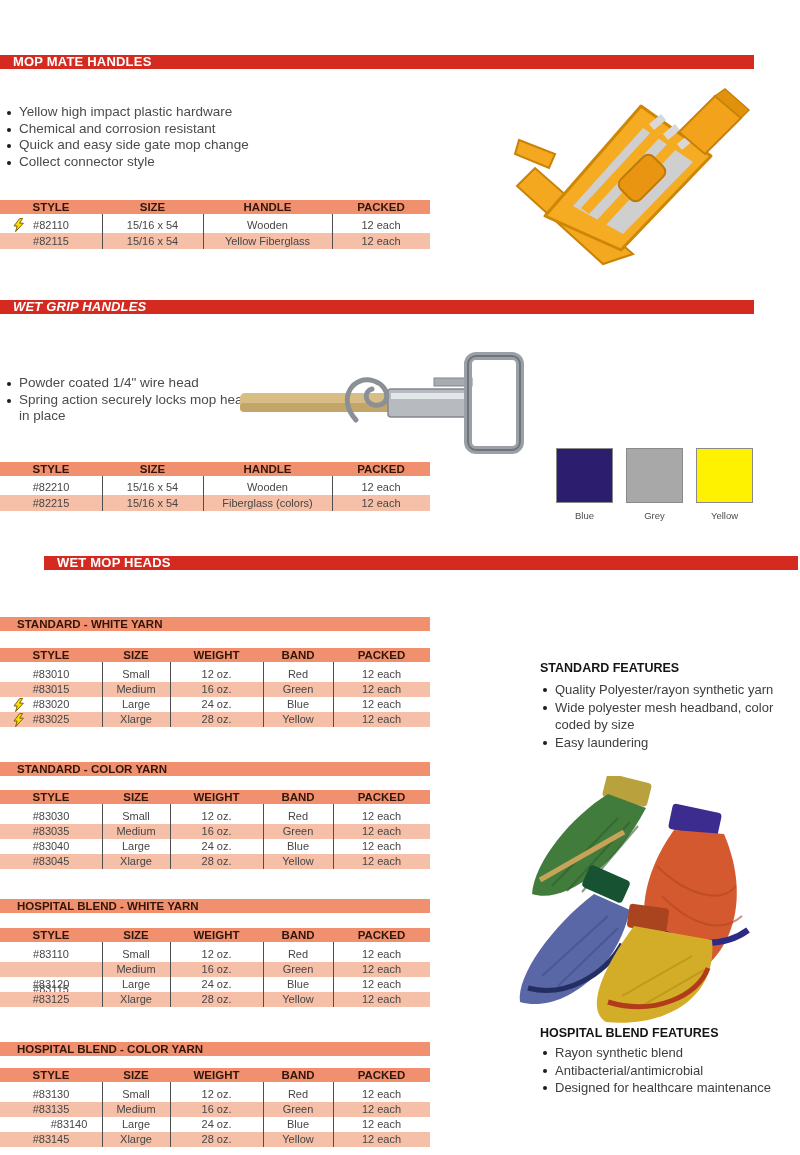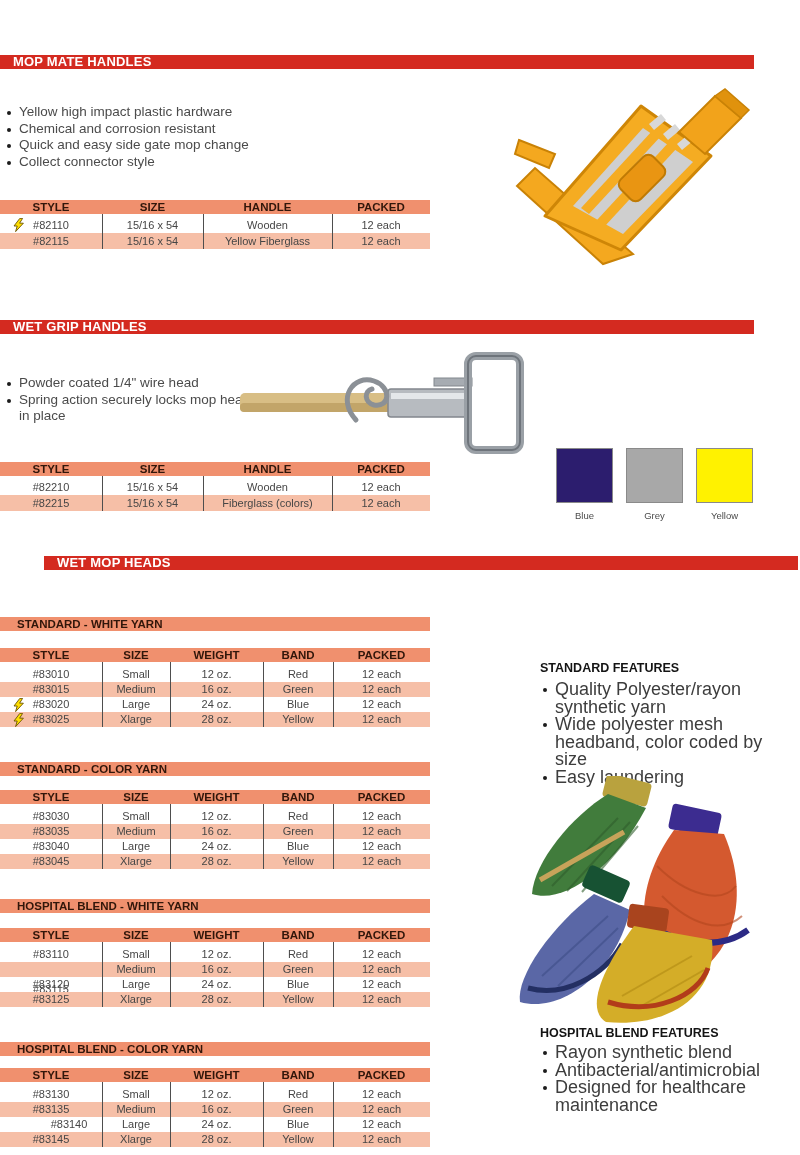--- a/index.html
+++ b/index.html
@@ -15,21 +15,21 @@
   .subbar{position:absolute;left:0;width:430px;height:14px;background:#f0906e;
           box-sizing:border-box;padding-left:17px;}
   .subbar span{color:#31160a;font-weight:700;font-size:11.5px;line-height:14px;display:block;}
 
   
   .bullets{position:absolute;margin:0;padding:0;list-style:none;}
   .bullets li{position:relative;padding-left:15px;}
   .bullets li::before{content:"";position:absolute;left:3px;top:7px;width:4px;height:4px;
                       border-radius:50%;background:#1c1c1c;}
   .bullets.main{font-size:13.5px;line-height:16.5px;color:#4b4b4b;}
-  .bullets.feat{font-size:18px;line-height:17.5px;color:#3d3d3d;}
+  .bullets.feat{font-size:13px;line-height:17.5px;color:#3d3d3d;}
   .bullets.feat li::before{top:7px;}
   .feat-head{position:absolute;font-size:12.5px;font-weight:700;color:#141414;}
 
   
   .spec-table{position:absolute;width:430px;}
   .thead{display:flex;background:#f0906e;height:14px;}
   .hcell{font-weight:700;font-size:11.5px;color:#31160a;text-align:center;line-height:14px;box-sizing:border-box;}
   .tbody{position:relative;}
   .trow{display:flex;position:relative;justify-content:center;}
   .trow.alt{background:#f6bfa7;}
@@ -100,21 +100,21 @@
           <div class="cell" style="width: 101px; line-height: 16px;">15/16 x 54</div>
           <div class="cell" style="width: 129px; line-height: 16px;">Yellow Fiberglass</div>
           <div class="cell" style="width: 98px; line-height: 16px;">12 each</div>
         </div>
         <div class="divider" style="left: 101.5px;"></div>
         <div class="divider" style="left: 202.5px;"></div>
         <div class="divider" style="left: 331.5px;"></div>
       </div>
     </div>
 
-  <div class="redbar" style="top:320px;">
+  <div class="redbar" style="top:300px;font-style:italic;">
     <span>WET GRIP HANDLES</span>
   </div>
 
   <ul class="bullets main" style="left:4px;top:375px;width:252px;">
       <li>Powder coated 1/4" wire head</li>
       <li>Spring action securely locks mop head in place</li>
     </ul>
 
   <svg class="photo" style="left:238px;top:348px;" width="290" height="112" viewBox="0 0 290 112">
     <rect x="2" y="45" width="158" height="19" rx="5" fill="#D8BE85"></rect>

